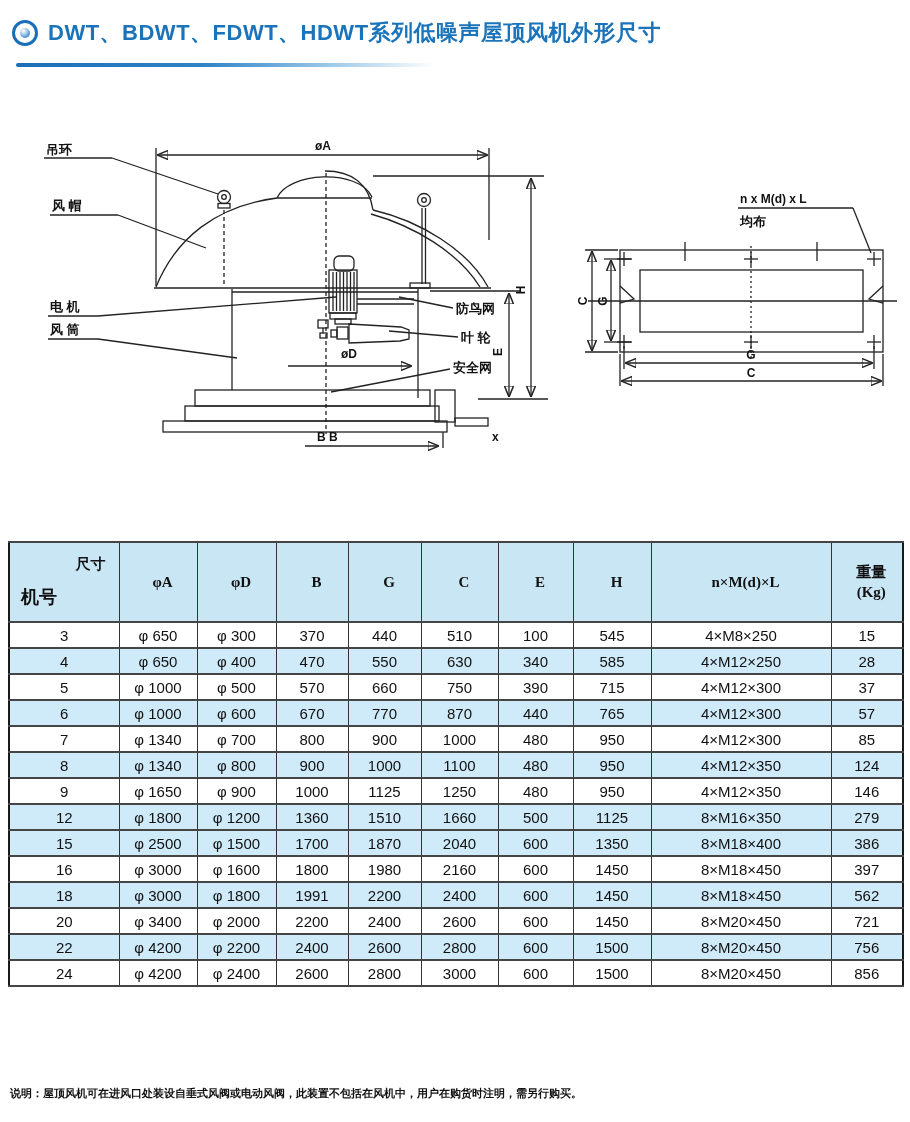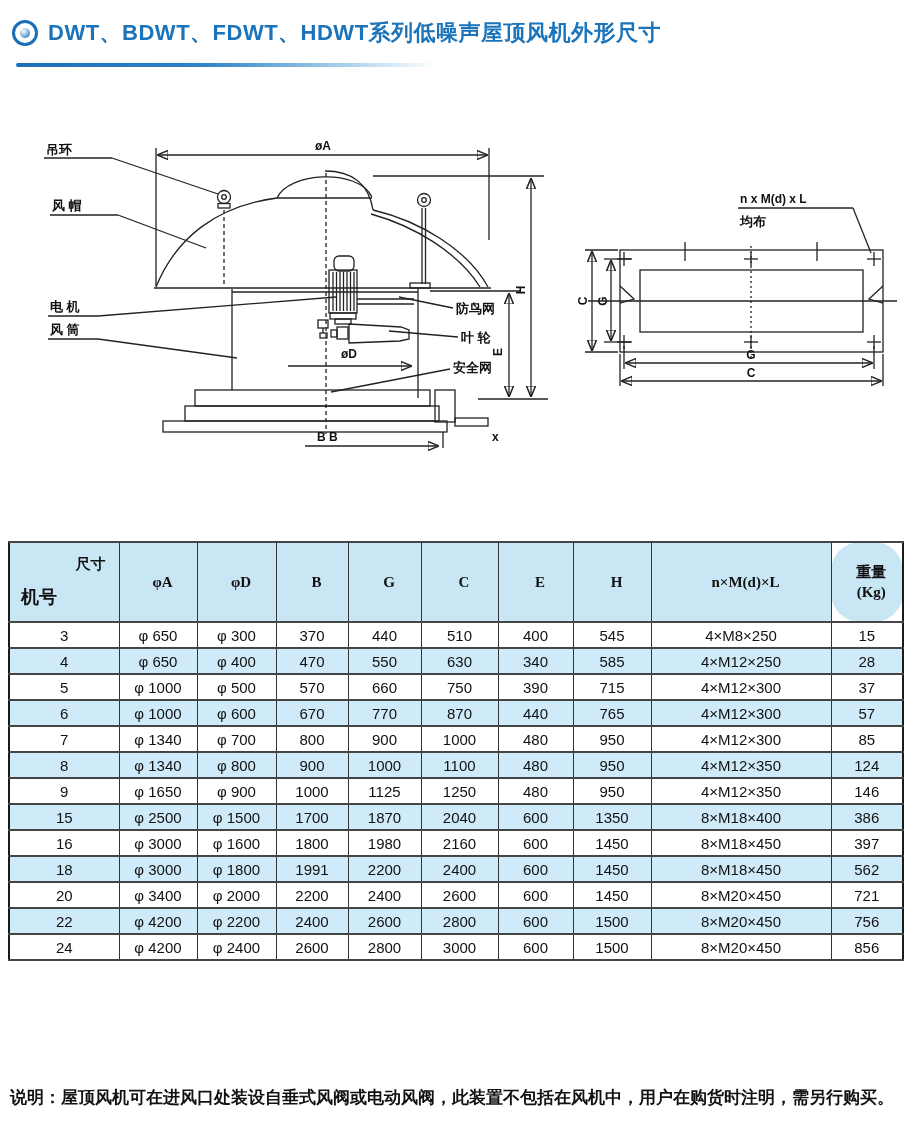--- a/index.html
+++ b/index.html
@@ -37,24 +37,24 @@
       border-top:2px solid #454545;border-bottom:2px solid #454545;
       text-align:center;vertical-align:middle;padding:0;font-size:15px;color:#111;background:#fff;}
   .spec-table thead th{height:78px;background:#c9e6f5;font-weight:bold;padding-left:9px;}
   .hdr-serif{font-family:"Liberation Serif","DejaVu Serif",serif;font-size:16px;font-weight:bold;}
   .spec-table tbody tr{height:26px;}
   .spec-table tbody tr.alt td{background:#cfeaf8;}
   th.corner{position:relative;
       background-image:linear-gradient(to bottom right,rgba(0,0,0,0) calc(50% - 1px),#333 50%,rgba(0,0,0,0) calc(50% + 1px));}
   .corner-top{position:absolute;top:12px;right:13px;font-size:15px;font-weight:bold;}
   .corner-bottom{position:absolute;bottom:12px;left:11px;font-size:18px;font-weight:bold;}
-  .wt-hdr{line-height:1.35;border-radius:29px;}
+  .wt-hdr{line-height:1.35;}
 
   
-  .note{position:absolute;left:10px;top:1086px;width:894px;font-size:17px;font-weight:bold;color:#111;white-space:nowrap;}
+  .note{position:absolute;left:10px;top:1086px;width:894px;font-size:11px;font-weight:bold;color:#111;white-space:nowrap;}
 </style>
 </head>
 <body>
 
 <div class="page">
 
   <div class="title-row">
     <span class="bullet">
         <span class="bullet-core"></span>
       </span>
@@ -304,21 +304,21 @@
       </tr>
     </thead>
     <tbody id="fan-table-body">
         <tr>
           <td>3</td>
           <td>φ 650</td>
           <td>φ 300</td>
           <td>370</td>
           <td>440</td>
           <td>510</td>
-          <td>400</td>
+          <td>100</td>
           <td>545</td>
           <td>4×M8×250</td>
           <td>15</td>
         </tr>
         <tr class="alt">
           <td>4</td>
           <td>φ 650</td>
           <td>φ 400</td>
           <td>470</td>
           <td>550</td>
@@ -382,20 +382,32 @@
           <td>φ 900</td>
           <td>1000</td>
           <td>1125</td>
           <td>1250</td>
           <td>480</td>
           <td>950</td>
           <td>4×M12×350</td>
           <td>146</td>
         </tr>
         <tr class="alt">
+          <td>12</td>
+          <td>φ 1800</td>
+          <td>φ 1200</td>
+          <td>1360</td>
+          <td>1510</td>
+          <td>1660</td>
+          <td>500</td>
+          <td>1125</td>
+          <td>8×M16×350</td>
+          <td>279</td>
+        </tr>
+        <tr class="alt">
           <td>15</td>
           <td>φ 2500</td>
           <td>φ 1500</td>
           <td>1700</td>
           <td>1870</td>
           <td>2040</td>
           <td>600</td>
           <td>1350</td>
           <td>8×M18×400</td>
           <td>386</td>

